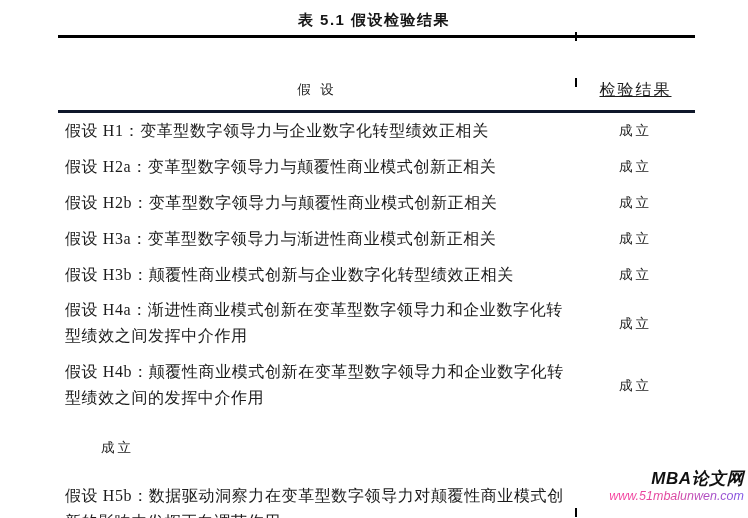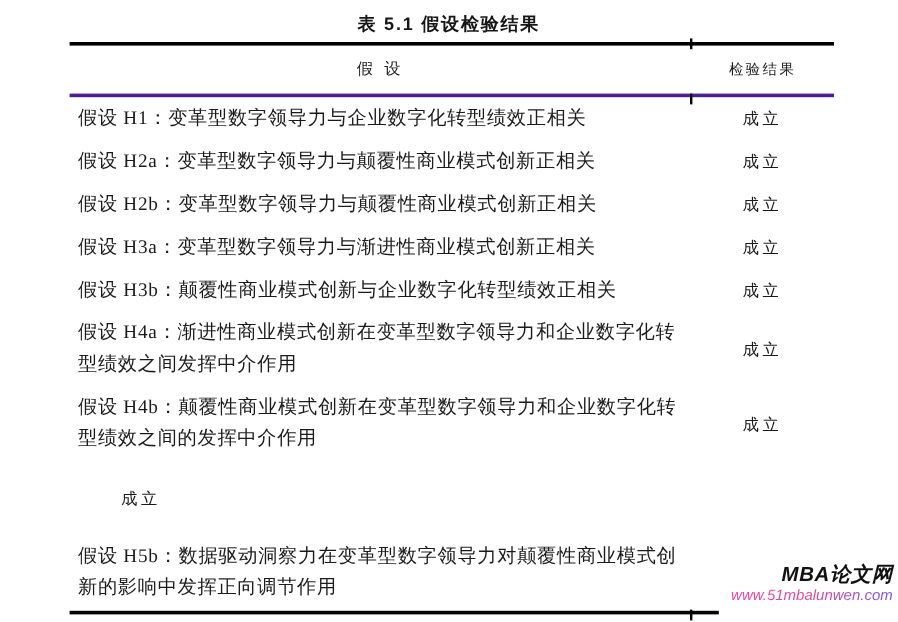--- a/index.html
+++ b/index.html
@@ -28,33 +28,35 @@
     position: absolute;
     left: 58px; top: 35px;
     width: 637px;
     border-top: 3px solid #000;
     border-bottom: 3px solid #000;
   }
 
   .thead {
     display: flex;
     height: 43px;
-    border-bottom: 3px solid #4c1d95;
+    border-bottom: 3px solid #0f172a;
+    margin-top: 32px;
   }
   .th-left {
     flex: 1;
     display: flex; align-items: center; justify-content: center;
     font-size: 13.5px;
     letter-spacing: 3px;
   }
   .th-right {
     width: 119px;
     display: flex; align-items: center; justify-content: center;
-    font-size: 12px;
+    font-size: 16px;
     letter-spacing: 2px;
+    text-decoration: underline;
   }
 
   .trow { display: flex; }
   .trow.single { height: 36px; }
   .trow.double { height: 62px; }
 
   .c-hyp {
     flex: 1;
     padding-left: 7px;
     padding-right: 6px;

